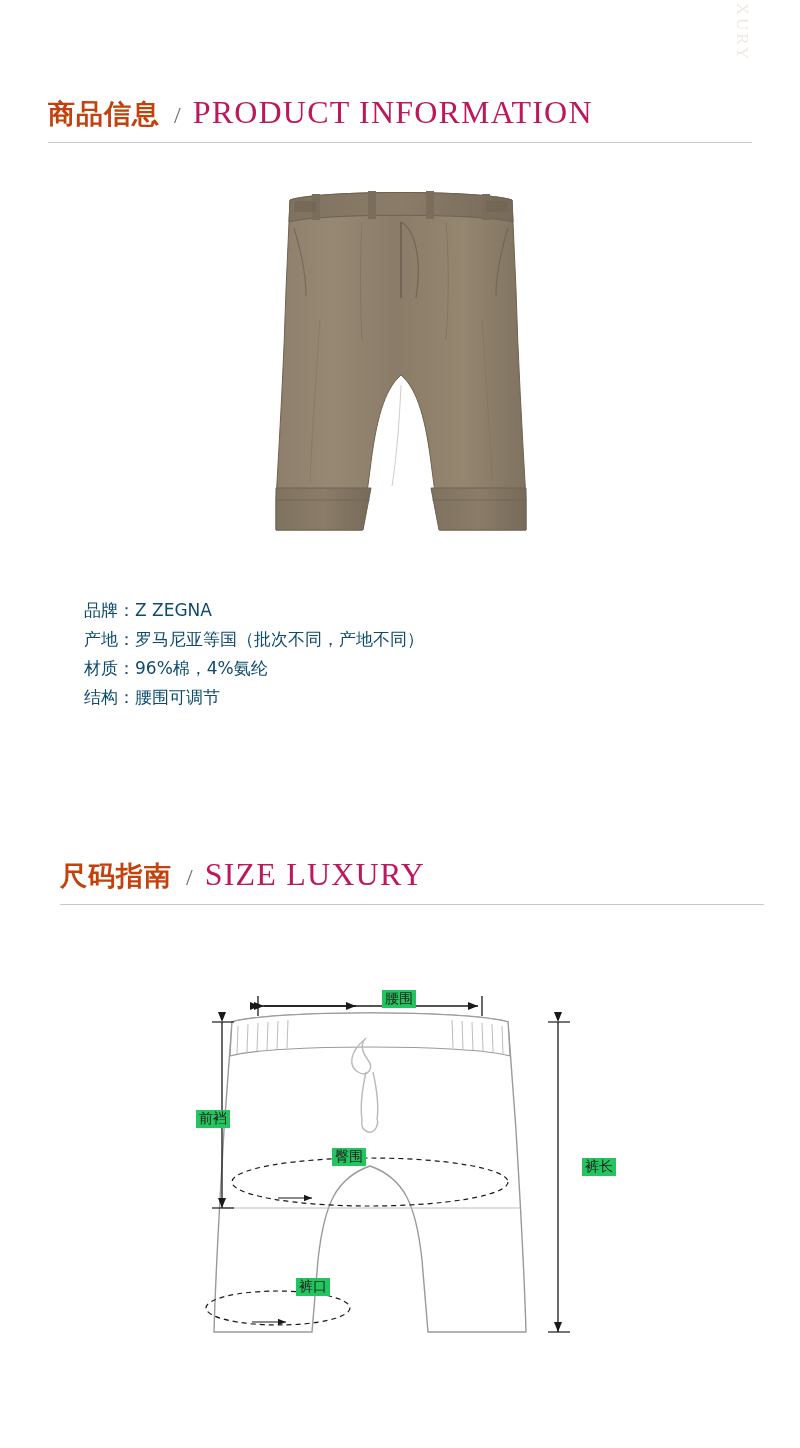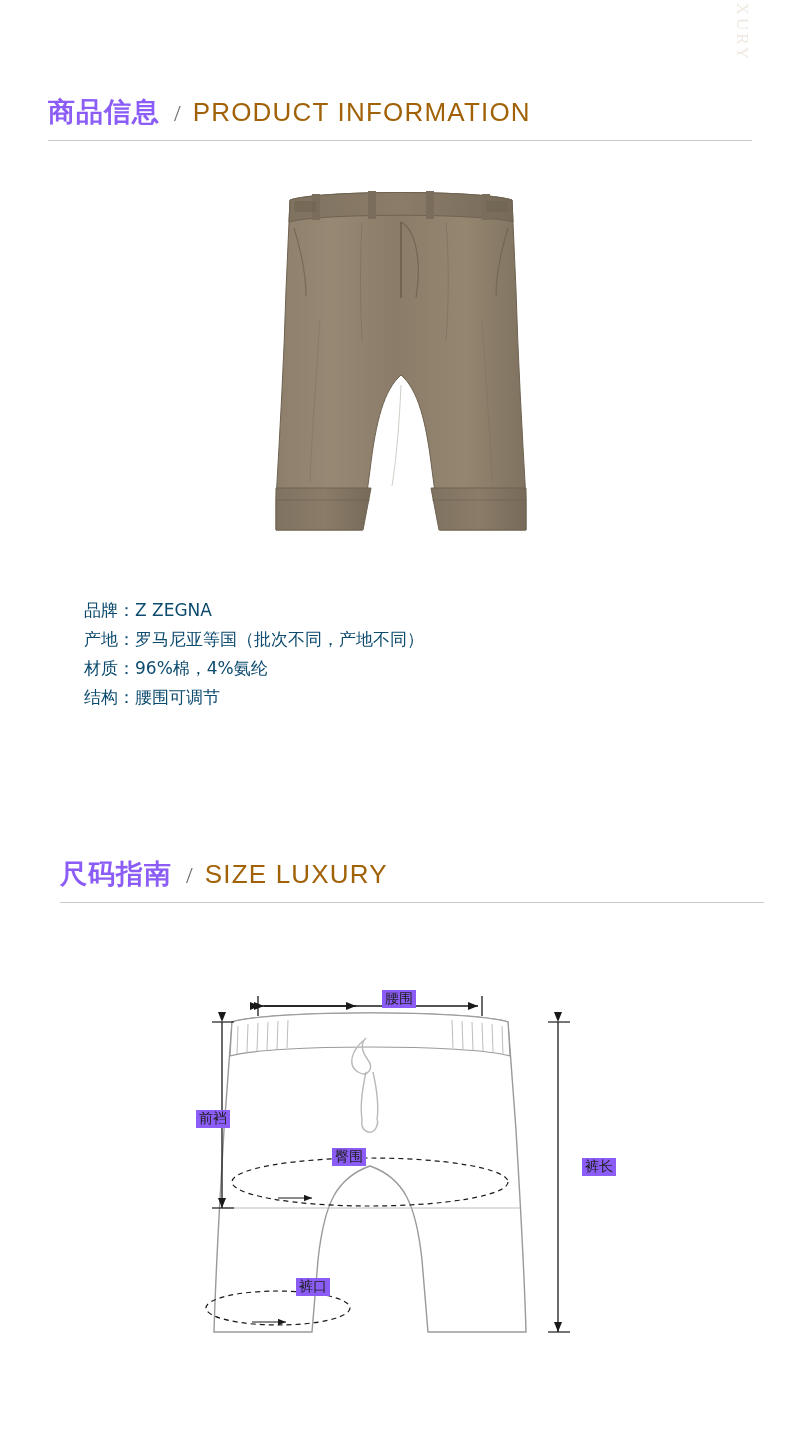--- a/index.html
+++ b/index.html
@@ -24,33 +24,33 @@
     border-bottom: 1px solid #c9c9c9;
     padding-bottom: 10px;
     display: flex;
     align-items: baseline;
   }
   .sec-cn {
     font-family: "DejaVu Sans", "Liberation Sans", sans-serif;
     font-size: 27px;
     font-weight: bold;
     letter-spacing: 1px;
-    color: #8b5cf6;
+    color: #c2410c;
   }
   .sec-slash {
     font-family: "Liberation Serif", serif;
     font-size: 24px;
     color: #6b6b6b;
     margin: 0 12px 0 14px;
   }
   .sec-en {
-    font-family: Liberation Sans, sans-serif;
-    font-size: 26px;
+    font-family: Liberation Serif, serif;
+    font-size: 32px;
     letter-spacing: 1.2px;
-    color: #a16207;
+    color: #be185d;
   }
 
   #header-product { top: 94px; }
   #header-size { top: 856px; margin-left: 12px; }
 
   
   .watermark {
     position: absolute;
     right: 48px;
     top: 62px;
@@ -95,21 +95,21 @@
     left: 160px;
     top: 960px;
     width: 500px;
     height: 400px;
   }
   .diagram-label {
     position: absolute;
     font-family: "DejaVu Sans", "Liberation Sans", sans-serif;
     font-size: 14px;
     color: #222;
-    background: #8b5cf6;
+    background: #22c55e;
     padding: 0 3px;
     white-space: nowrap;
   }
   #lbl-waist  { left: 222px; top: 30px; }
   #lbl-rise   { left: 36px;  top: 150px; }
   #lbl-hip    { left: 172px; top: 188px; }
   #lbl-length { left: 422px; top: 198px; }
   #lbl-hem    { left: 136px; top: 318px; }
 </style>
 </head>

